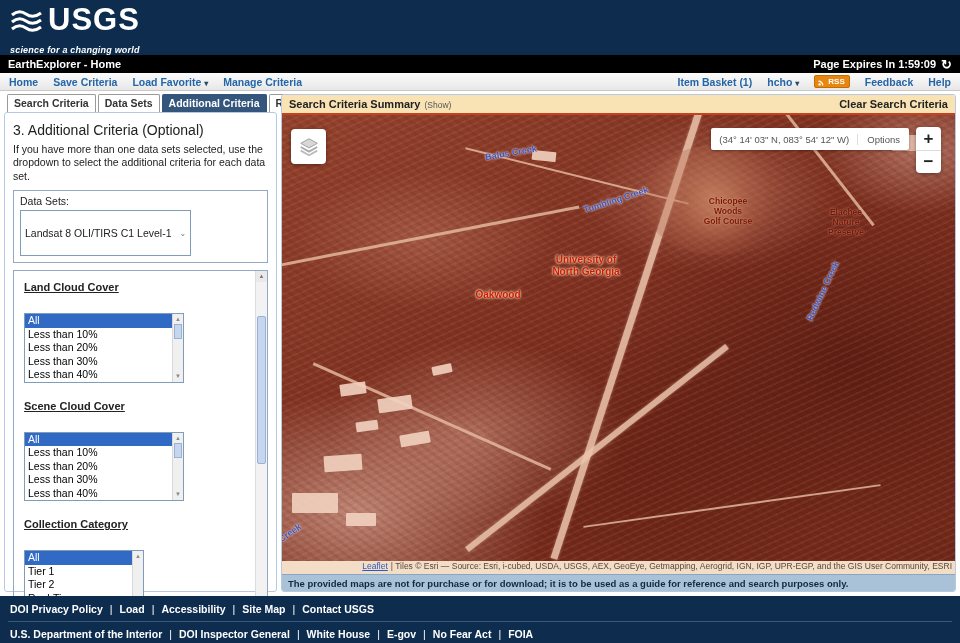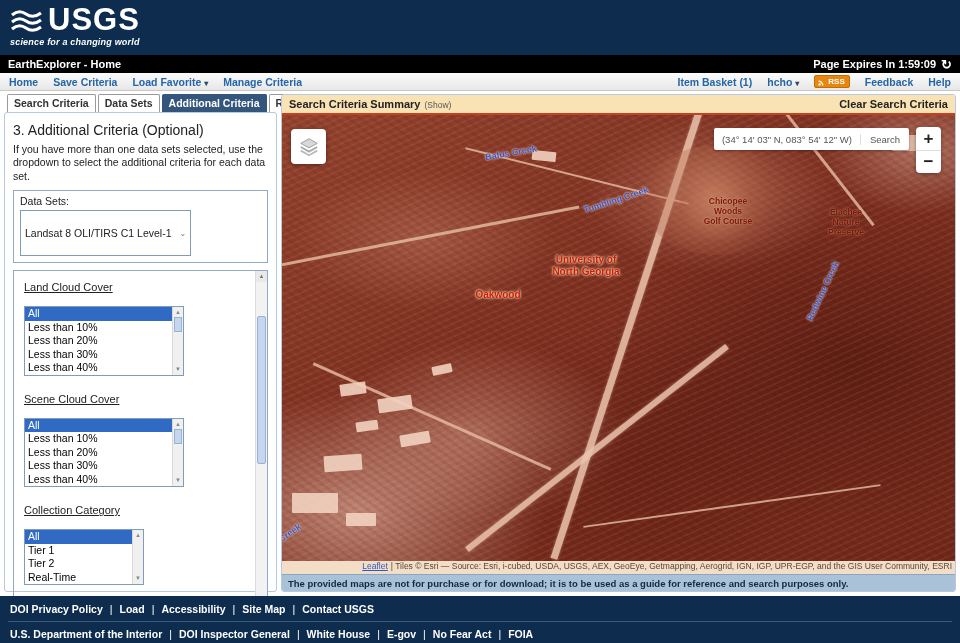--- a/index.html
+++ b/index.html
@@ -5,21 +5,21 @@
   *{box-sizing:border-box;margin:0;padding:0}
   html,body{width:960px;height:643px;overflow:hidden}
   body{font-family:"Liberation Sans",sans-serif;background:#fff;position:relative}
   a{text-decoration:none;cursor:pointer}
 
   
   .banner{height:55px;background:#0d2c4e;position:relative}
   .logo{position:absolute;left:10px;top:5px;color:#fff}
   .logo-row{display:flex;align-items:flex-end;gap:4px}
   .logo-usgs{font-size:31px;font-weight:bold;letter-spacing:1px;line-height:30px}
-  .logo-tag{font-size:9px;font-style:italic;font-weight:bold;margin-top:2px;letter-spacing:.2px}
+  .logo-tag{font-size:9px;font-style:italic;font-weight:bold;margin-top:10px;letter-spacing:.2px}
 
   
   .titlebar{height:18px;background:#000;color:#fff;display:flex;justify-content:space-between;align-items:center;padding:0 8px;font-size:11px;font-weight:bold}
   .expires{display:flex;align-items:center;gap:5px}
   .refresh{font-size:13px;line-height:13px;cursor:pointer}
 
   
   .navbar{height:18px;background:linear-gradient(#fcfcfc,#e7e7e7);border-bottom:1px solid #c8c8c8;display:flex;justify-content:space-between;align-items:center;padding:0 9px;font-size:10.5px;font-weight:bold}
   .nav-side{display:flex;align-items:center;gap:15px}
   .nav-link{color:#2465a8}
@@ -42,21 +42,21 @@
   .selectbox{display:inline-flex;align-items:center;gap:8px;border:1px solid #7f9db9;background:#fff;font-size:10.5px;color:#222;padding:16px 4px;cursor:pointer}
   .selectbox .sel-caret{color:#777;font-size:8px}
 
   .criteria-box{border:1px solid #93a8c4;height:353px;position:relative;padding:6px 20px 0 10px;overflow:hidden}
   .outer-scroll{position:absolute;right:0;top:0;bottom:0;width:12px;background:#f2f2f2;border-left:1px solid #dcdcdc}
   .scroll-arrow{position:absolute;left:0;width:100%;height:11px;font-size:6px;color:#777;text-align:center;line-height:11px;background:#e9e9e9;cursor:pointer}
   .scroll-arrow.up{top:0}.scroll-arrow.down{bottom:0}
   .outer-thumb{position:absolute;left:1px;right:1px;top:45px;height:148px;background:#c6d6ee;border:1px solid #98b1d4;border-radius:2px;cursor:grab}
 
   .crit-section{margin-bottom:13px}
-  .crit-label{display:inline-block;font-size:11px;font-weight:normal;color:#222;text-decoration:underline;margin-bottom:13px;cursor:pointer}
+  .crit-label{display:inline-block;font-size:11px;font-weight:bold;color:#222;text-decoration:underline;margin-bottom:20px;cursor:pointer}
   .listbox{display:flex;border:1px solid #7f9db9;background:#fff;width:160px}
   .listbox.narrow{width:120px}
   .lb-options{flex:1;overflow:hidden}
   .lb-option{font-size:10.5px;color:#000;height:13.5px;line-height:13.5px;padding:0 3px;white-space:nowrap;cursor:default}
   .lb-option.selected{background:#316ac5;color:#fff}
   .lb-scroll{width:11px;background:#f0f0f0;border-left:1px solid #d8d8d8;position:relative}
   .lb-arrow{position:absolute;left:0;width:100%;font-size:6px;color:#888;text-align:center;height:9px;line-height:9px;cursor:pointer}
   .lb-arrow.up{top:1px}.lb-arrow.down{bottom:1px}
   .lb-thumb{position:absolute;left:1px;right:1px;top:10px;height:15px;background:#c6d6ee;border:1px solid #98b1d4}
 
@@ -301,21 +301,21 @@
       <div class="layers-ctrl">
         <svg width="22" height="22" viewBox="0 0 24 24">
           <path d="M12 3 L21 8 L12 13 L3 8 Z" fill="#d8d8d8" stroke="#999" stroke-width="1"></path>
           <path d="M3 12 L12 17 L21 12" fill="none" stroke="#aaa" stroke-width="2"></path>
           <path d="M3 16 L12 21 L21 16" fill="none" stroke="#bbb" stroke-width="2"></path>
         </svg>
       </div>
 
       <div class="coord-box">
         <span class="coord-text">(34° 14' 03" N, 083° 54' 12" W)</span>
-        <span class="coord-options">Search</span>
+        <span class="coord-options">Options</span>
       </div>
 
       <div class="zoom-ctrl">
         <div class="zoom-btn">+</div>
         <div class="zoom-btn">−</div>
       </div>
     </div>
 
     <div class="attribution">
       <a class="leaflet-link">Leaflet</a>

